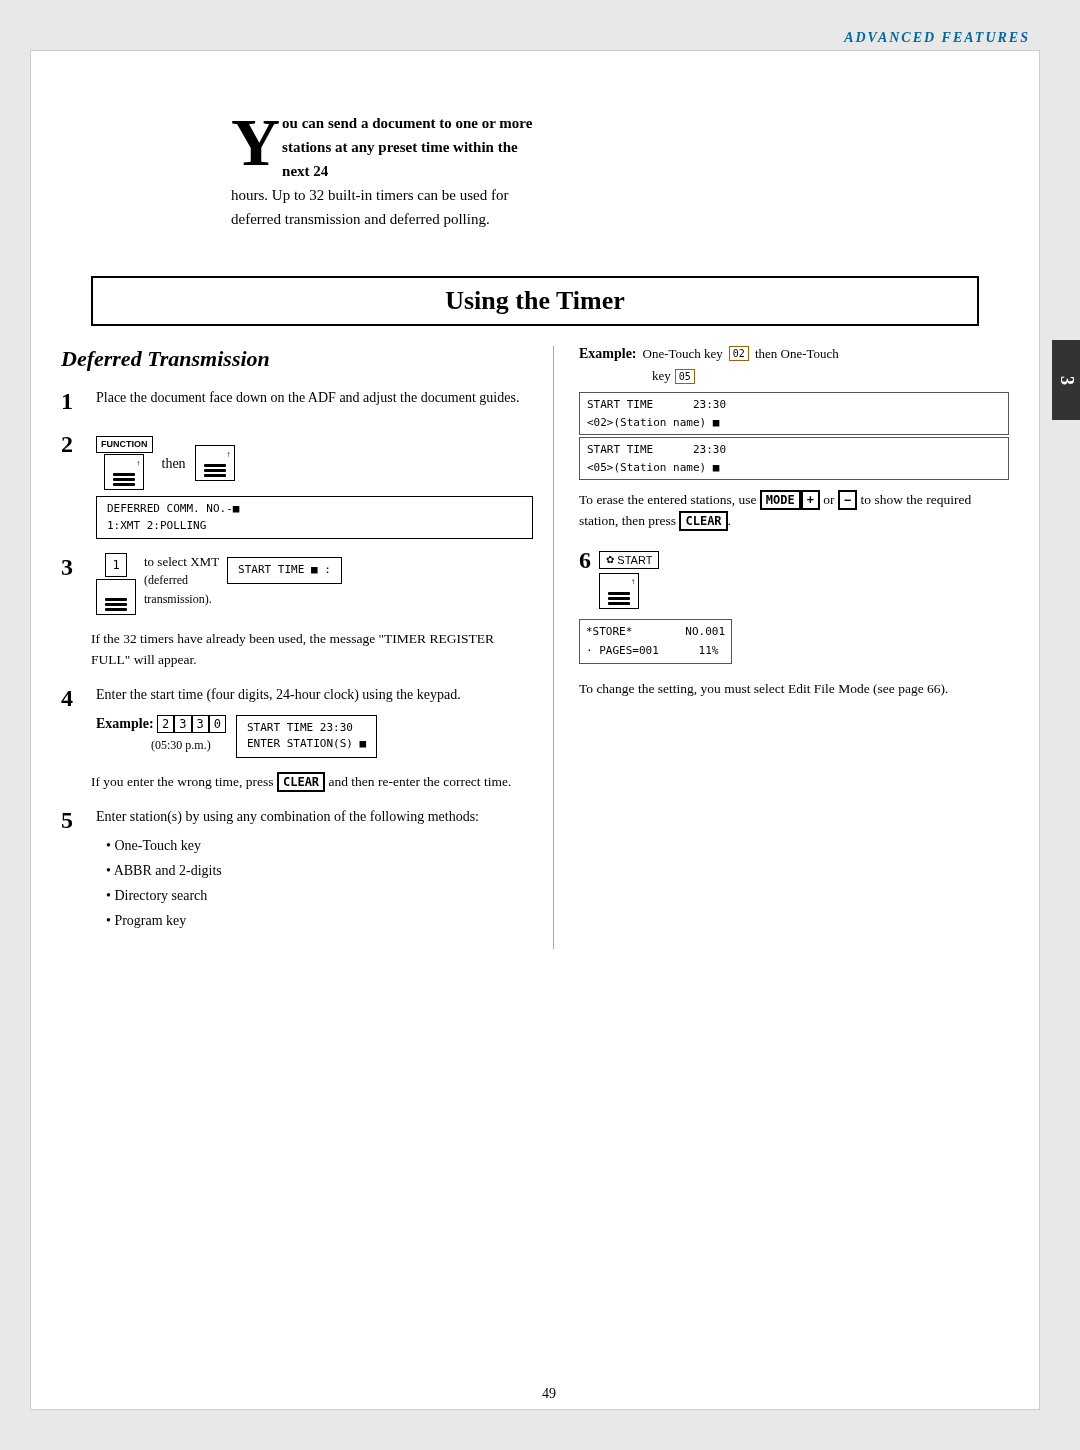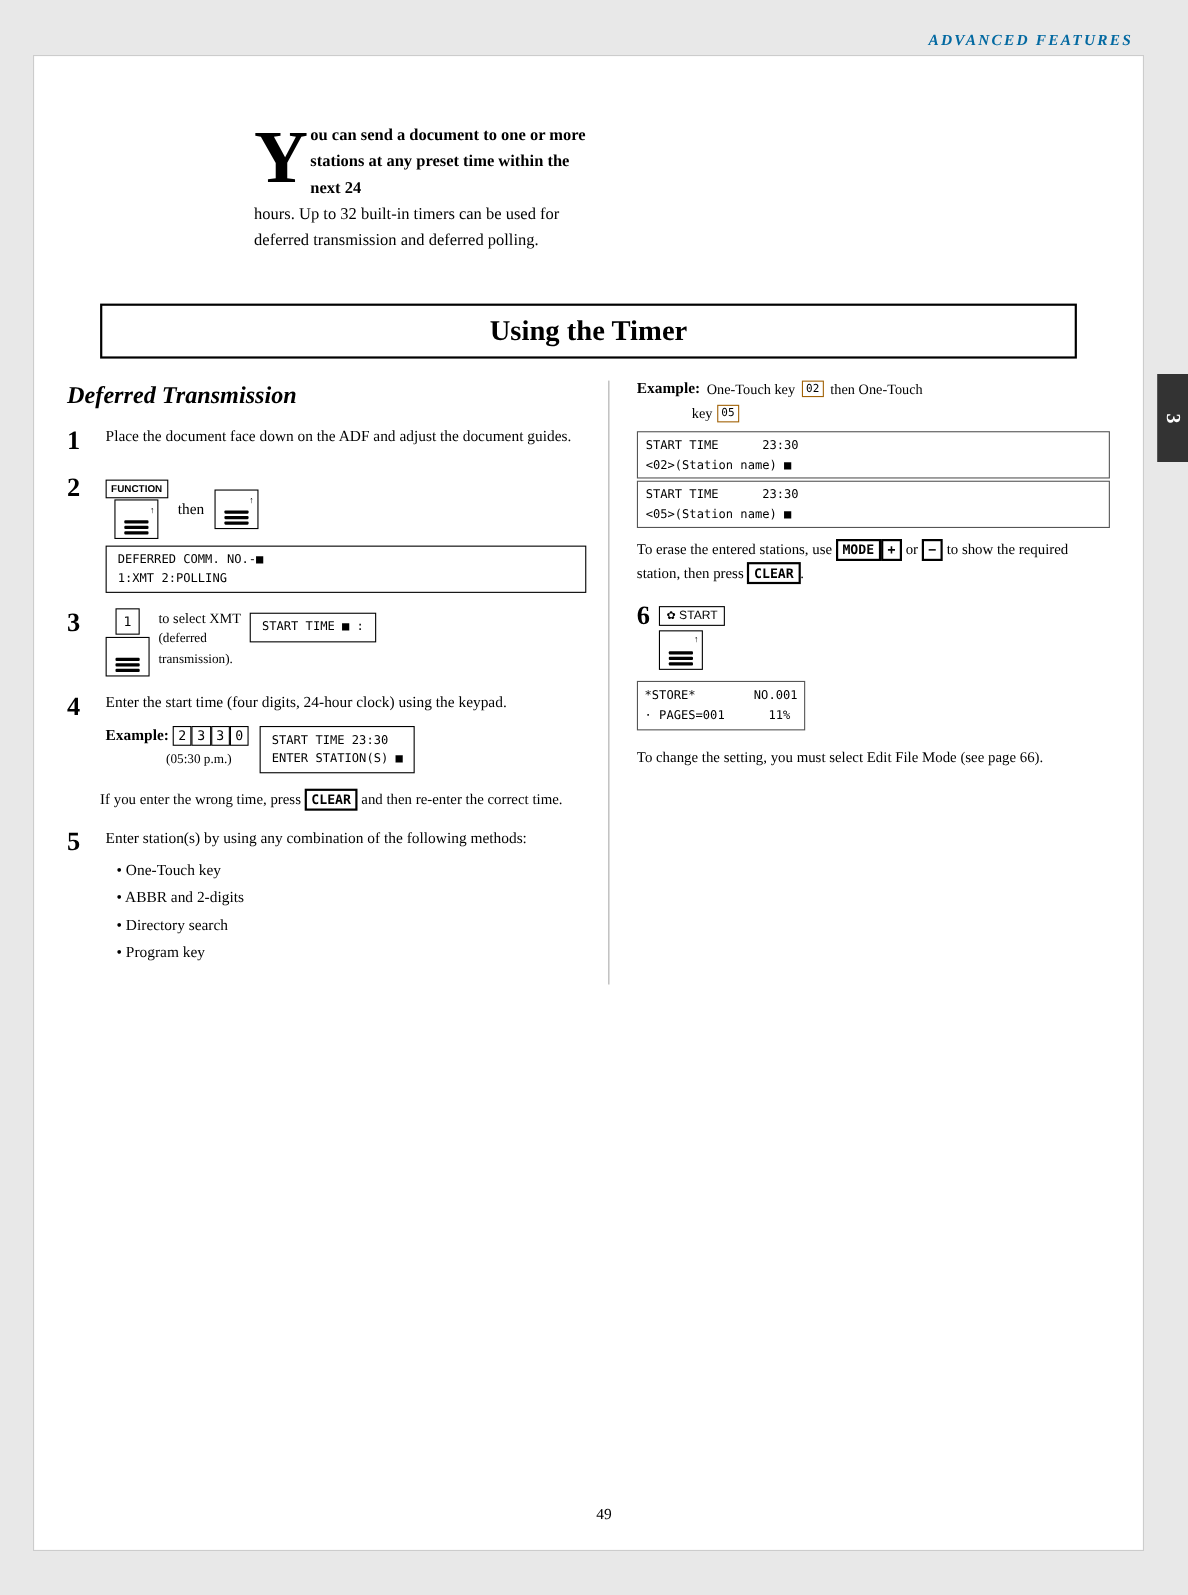--- a/index.html
+++ b/index.html
@@ -185,21 +185,21 @@
     
     .step-6-num {
       font-size: 24px;
       font-weight: bold;
       line-height: 1.2;
     }
 
     
     .page-number {
       position: absolute;
-      bottom: 23px;
+      bottom: 7px;
       left: 0; right: 0;
       text-align: center;
       font-size: 14px;
       padding-left: 28px;
     }
 
     
     .tab-number {
       font-size: 18px;
       font-weight: bold;
@@ -375,20 +375,23 @@
               <div>
                 <div style="font-size:13px; line-height:1.4;">to select XMT<br><span style="font-size:12px;">(deferred<br>transmission).</span></div>
               </div>
               <div>
                 <div class="lcd-box-wide">START TIME    ■ :</div>
               </div>
             </div>
           </div>
         </div>
 
+        <div style="margin-left: 30px; margin-bottom:14px; font-size:13.5px; line-height:1.5;">
+          If the 32 timers have already been used, the message "TIMER REGISTER FULL" will appear.
+        </div>
 
         <div class="step">
           <div class="step-num">4</div>
           <div class="step-content">
             Enter the start time (four digits, 24-hour clock) using the keypad.
             <div style="margin-top:6px; display:flex; align-items:center; gap:10px;">
               <div>
                 <span class="example-label">Example: </span>
                 <span style="font-size:13px;">
                   <span class="inline-box">2</span><span class="inline-box">3</span><span class="inline-box">3</span><span class="inline-box">0</span>
@@ -421,21 +424,21 @@
 
       <div class="right-col">
 
         <div style="margin-bottom: 12px;">
           <div style="display:flex; align-items:flex-start; gap:6px; margin-bottom:6px;">
             <span class="example-label">Example: </span>
             <span style="font-size:13px;">One-Touch key</span>
             <span class="sup-box">02</span>
             <span style="font-size:13px;">then One-Touch</span>
           </div>
-          <div style="display:flex; gap:4px; margin-bottom:8px; margin-left: 50px;">
+          <div style="display:flex; align-items:center; gap:4px; margin-bottom:8px; margin-left: 73px;">
             <span style="font-size:13px;">key</span>
             <span class="sup-box">05</span>
           </div>
 
           <div style="display:flex; flex-direction:column; gap:2px; margin-bottom:10px;">
             <div style="border:1px solid #555; background:#fff; font-family:monospace; font-size:11px; padding:3px 7px; line-height:1.6;">
               START TIME&nbsp;&nbsp;&nbsp;&nbsp;&nbsp;&nbsp;23:30<br>
               &lt;02&gt;(Station name) ■
             </div>
             <div style="border:1px solid #555; background:#fff; font-family:monospace; font-size:11px; padding:3px 7px; line-height:1.6;">

